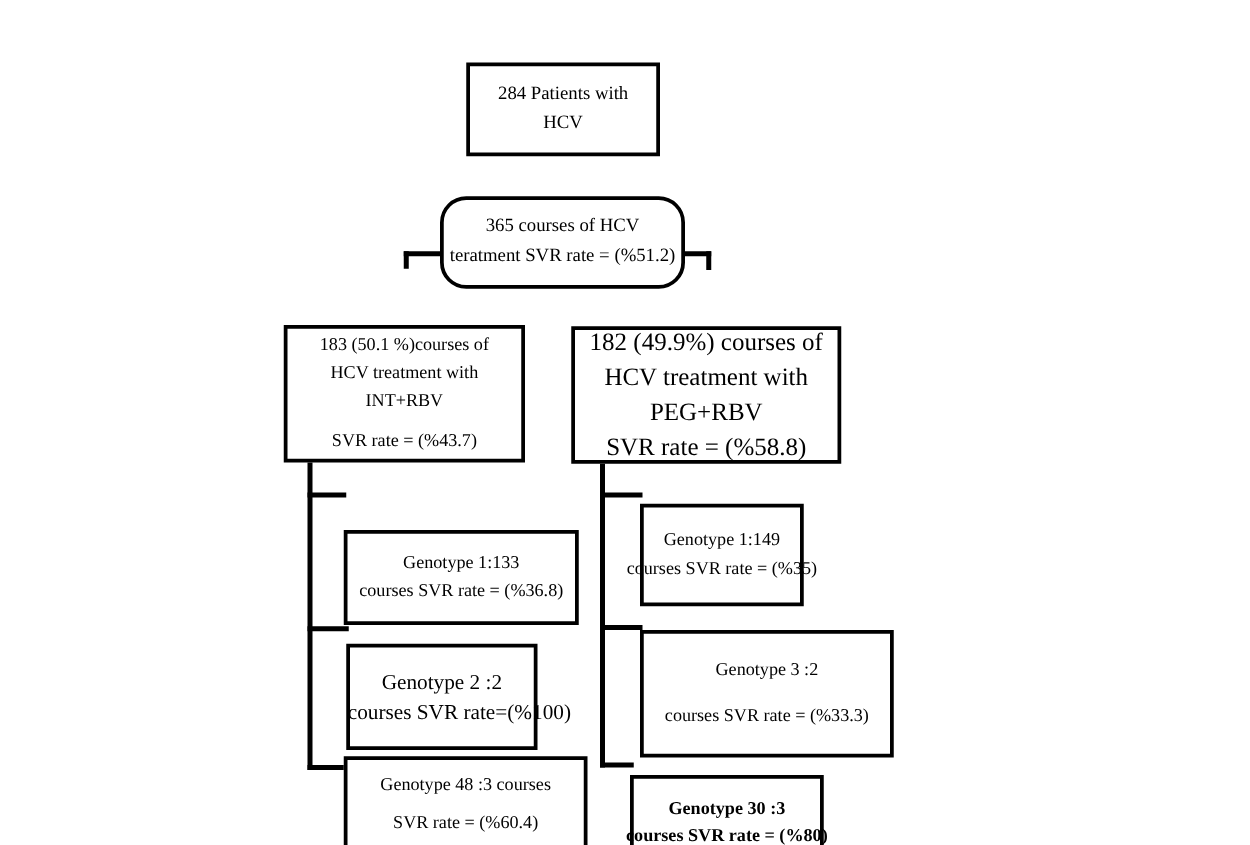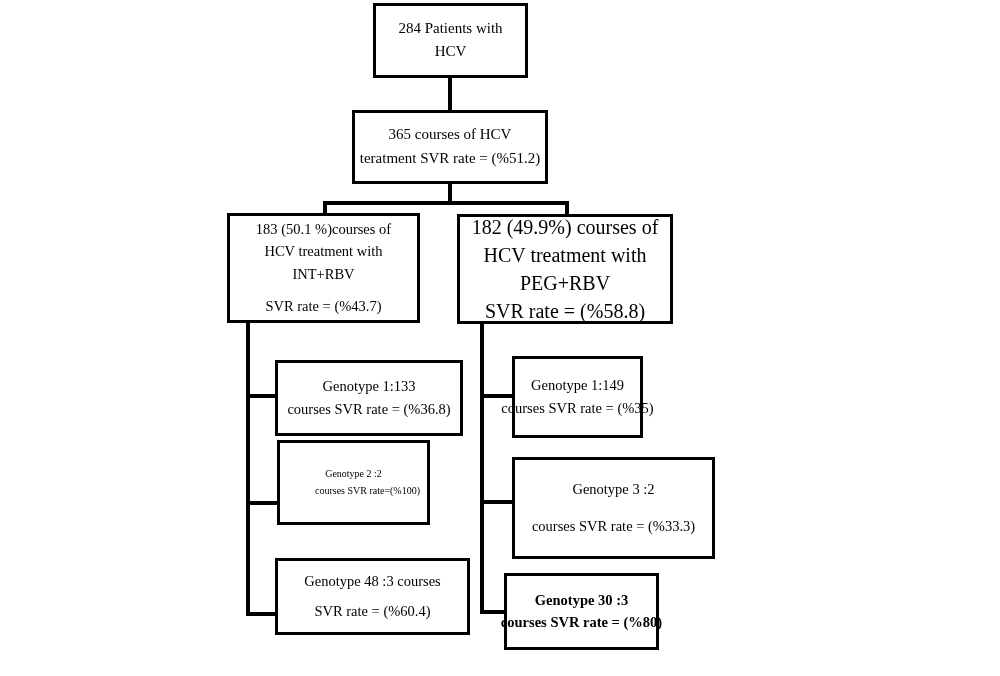--- a/index.html
+++ b/index.html
@@ -20,52 +20,53 @@
     position: absolute;
     box-sizing: border-box;
     border: 3px solid #000000;
     background: #ffffff;
     display: flex;
     flex-direction: column;
     align-items: center;
     justify-content: center;
     text-align: center;
     z-index: 3;
+    margin-top: 47px;
   }
   .node .line {
     display: block;
     white-space: nowrap;
     line-height: 1.05;
   }
   .connector {
     position: absolute;
     background: #000000;
     z-index: 1;
   }
   .v { width: 4px; }
   .h { height: 4px; }
 
   
   #node-root      { left: 373px; top: 3px;   width: 155px; height: 75px;  font-size: 15px; }
   #node-root .line + .line { margin-top: 7px; }
 
-  #node-courses   { left: 352px; top: 110px; width: 196px; height: 74px;  font-size: 15px; }
+  #node-courses   { left: 352px; top: 110px; width: 196px; height: 74px;  font-size: 15px; border-radius: 21px; }
   #node-courses .line + .line { margin-top: 8px; }
 
   #node-int       { left: 227px; top: 213px; width: 193px; height: 110px; font-size: 14.5px; }
   #node-int .l1, #node-int .l2, #node-int .l3 { margin-bottom: 7px; }
   #node-int .l4 { margin-top: 10px; }
 
   #node-peg       { left: 457px; top: 214px; width: 216px; height: 110px; font-size: 20px; }
   #node-peg .l1, #node-peg .l2, #node-peg .l3 { margin-bottom: 7px; }
 
-  #node-l1        { left: 275px; top: 360px; width: 188px; height: 76px;  font-size: 14.5px; }
+  #node-l1        { left: 275px; top: 377px; width: 188px; height: 76px;  font-size: 14.5px; }
   #node-l1 .line + .line { margin-top: 8px; }
 
-  #node-l2        { left: 277px; top: 440px; width: 153px; height: 85px;  font-size: 10px; }
+  #node-l2        { left: 277px; top: 468px; width: 153px; height: 85px;  font-size: 17px; }
   #node-l2 .line + .line { margin-top: 6px; padding-left: 28px; }
 
   #node-l3        { left: 275px; top: 558px; width: 195px; height: 77px;  font-size: 14.5px; }
   #node-l3 .line + .line { margin-top: 14px; }
 
   #node-r1        { left: 512px; top: 356px; width: 131px; height: 82px;  font-size: 14.5px; }
   #node-r1 .line + .line { margin-top: 7px; }
 
   #node-r2        { left: 512px; top: 457px; width: 203px; height: 102px;  font-size: 14.5px; }
   #node-r2 .line + .line { margin-top: 22px; }

